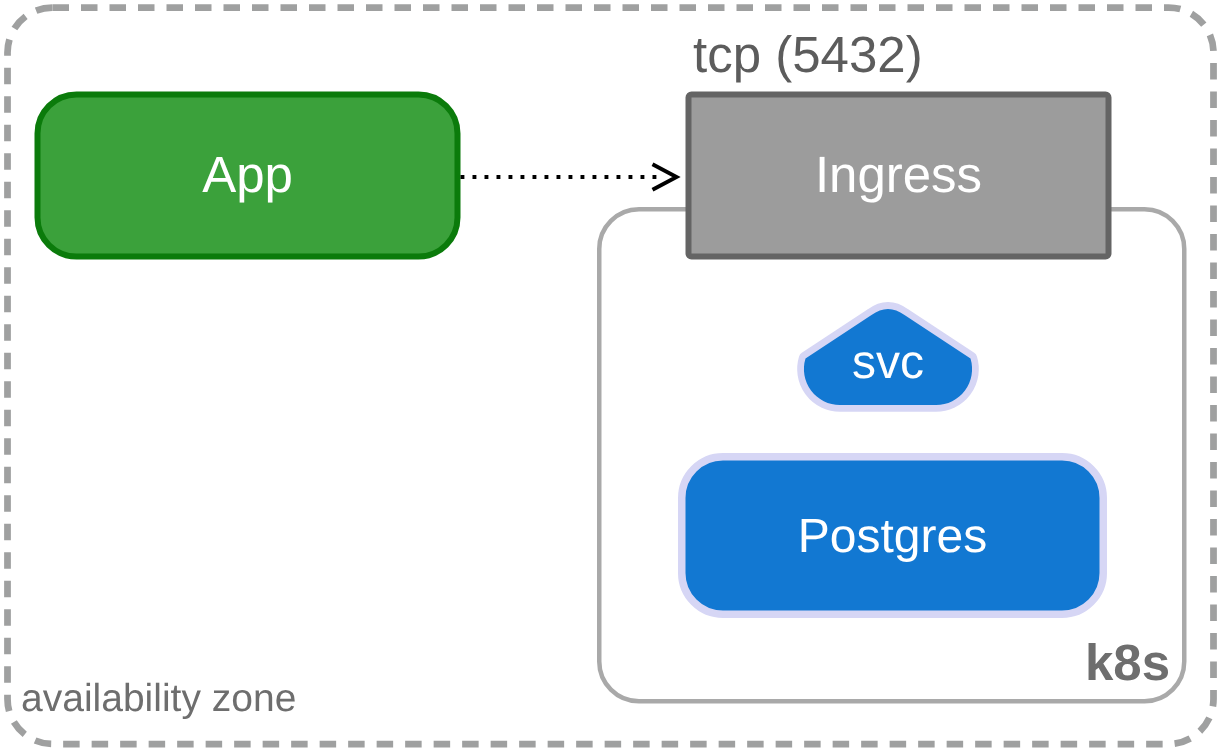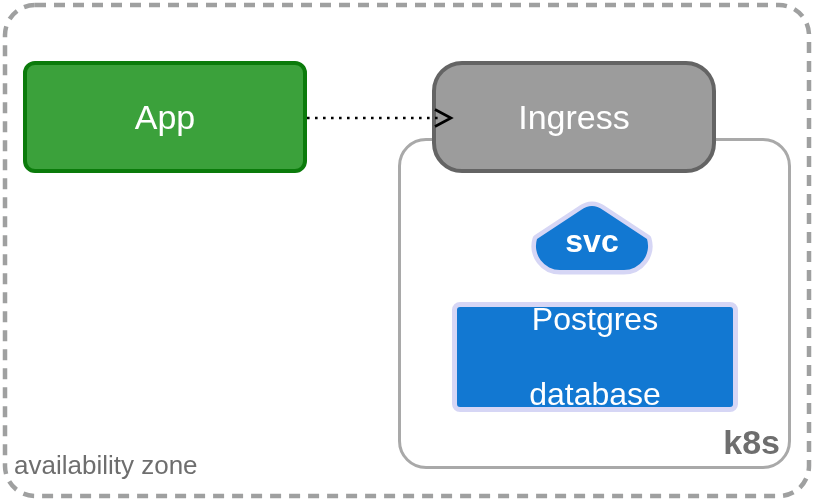--- a/index.html
+++ b/index.html
@@ -17,26 +17,26 @@
   }
   .stage svg{position:absolute; overflow:visible;}
   .node{
     position:absolute; box-sizing:border-box;
     display:flex; align-items:center; justify-content:center;
     text-align:center; color:var(--node-text);
   }
   .app-node{
     left:23px; top:61px; width:284px; height:112px;
     background:var(--app-fill); border:4px solid var(--app-border);
-    border-radius:12px; font-size:34px;
+    border-radius:28px; font-size:34px;
   }
   .ingress-node{
-    left:432px; top:61px; width:284px; height:112px;
+    left:457px; top:61px; width:284px; height:112px;
     background:var(--ingress-fill); border:4px solid var(--ingress-border);
-    border-radius:30px; font-size:34px; z-index:3;
+    border-radius:4px; font-size:34px; z-index:3;
   }
   .k8s-box{
     position:absolute; left:398px; top:138px; width:393px; height:331px;
     box-sizing:border-box; border:3px solid var(--cluster-border);
     border-radius:28px; z-index:1; background:transparent;
   }
   .k8s-label{
     position:absolute; right:8px; bottom:4px;
     font-size:34px; color:var(--label-gray);font-weight:bold;
   }
@@ -45,26 +45,26 @@
     font-size:34px; color:var(--tcp-gray); z-index:4;
   }
   .az-label{
     position:absolute; left:14px; top:450px;
     font-size:26px; color:var(--label-gray);
   }
   .svc-svg{left:534px; top:202px; z-index:2;}
   .svc-label{
     position:absolute; left:534px; top:224px; width:116px; height:34px;
     line-height:34px; text-align:center; color:var(--node-text);
-    font-size:32px; font-weight:700; z-index:3;
+    font-size:32px; font-weight:400; z-index:3;
   }
   .postgres-node{
     left:452px; top:302px; width:286px; height:110px;
     background:var(--node-blue); border:5px solid var(--node-blue-border);
-    border-radius:8px; font-size:32px; line-height:39px; z-index:2;
+    border-radius:30px; font-size:32px; line-height:39px; z-index:2;
     flex-direction:column;
     gap:36px;
   }
   .arrow-svg{left:303px; top:104px; z-index:4;}
   .zone-svg{left:0; top:0;}
 </style>
 </head>
 <body>
 
 <div class="stage">
@@ -74,36 +74,36 @@
   </svg>
 
   <div class="k8s-box">
     <div class="k8s-label">k8s</div>
   </div>
 
   <div class="node app-node">
     <span>App</span>
   </div>
 
+  <div class="tcp-label">tcp (5432)</div>
 
   <svg class="arrow-svg" width="152" height="28" viewBox="0 0 152 28">
     <line x1="4" y1="14" x2="136" y2="14" style="stroke:var(--arrow-black); stroke-width:2.6; stroke-dasharray:2.6 5.4;"></line>
     <path d="M 132 5.5 L 148 14 L 132 22.5" style="fill:none; stroke:var(--arrow-black); stroke-width:2.6;"></path>
   </svg>
 
   <div class="node ingress-node">
     <span>Ingress</span>
   </div>
 
   <svg class="svc-svg" width="116" height="70" viewBox="0 0 116 70">
     <path d="M 26 68 A 24 24 0 0 1 3 37 L 47 8 Q 58 0 69 8 L 113 37 A 24 24 0 0 1 90 68 Z" style="fill:var(--node-blue-border); stroke:var(--node-blue-border); stroke-width:9; stroke-linejoin:round; stroke-linecap:round;"></path>
     <path d="M 26 68 A 24 24 0 0 1 3 37 L 47 8 Q 58 0 69 8 L 113 37 A 24 24 0 0 1 90 68 Z" style="fill:var(--node-blue);"></path>
   </svg>
   <div class="svc-label">svc</div>
 
   <div class="node postgres-node">
     <span>Postgres</span>
-    <span>database</span>
   </div>
 
   <div class="az-label">availability zone</div>
 
 </div>
 
 </body></html>

